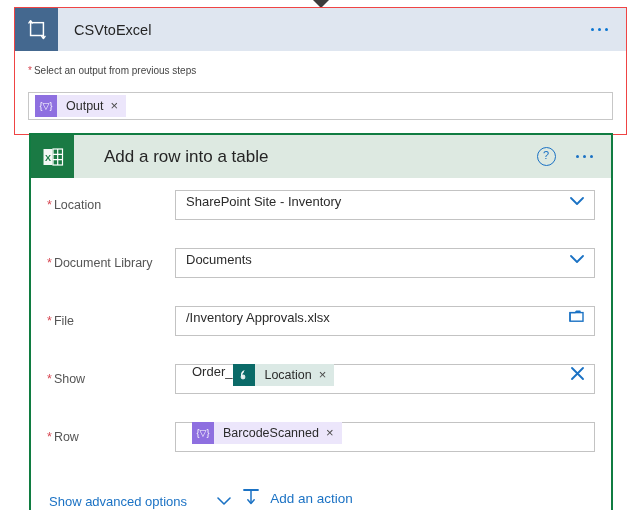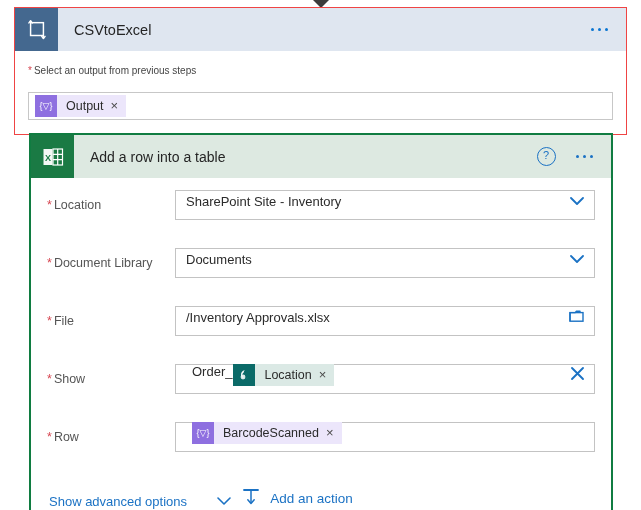--- a/index.html
+++ b/index.html
@@ -167,22 +167,22 @@
   .excel-icon {
     width: 43px;
     height: 43px;
     background: #1a7a44;
     display: flex;
     align-items: center;
     justify-content: center;
     flex: 0 0 43px;
   }
   .excel-title {
-    margin-left: 16px;
-    font-size: 14px;
+    margin-left: 30px;
+    font-size: 17px;
     color: #252525;
     flex: 1 1 auto;
   }
   .help-icon {
     width: 17px;
     height: 17px;
     border: 1.3px solid #1b72c4;
     border-radius: 50%;
     color: #1b72c4;
     font-size: 11px;

